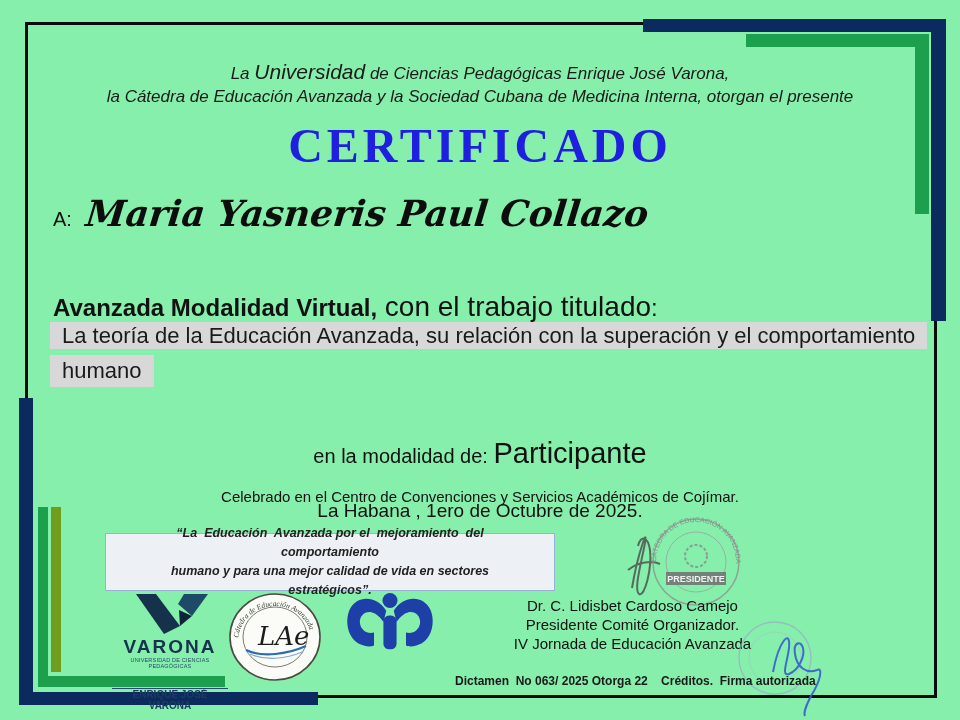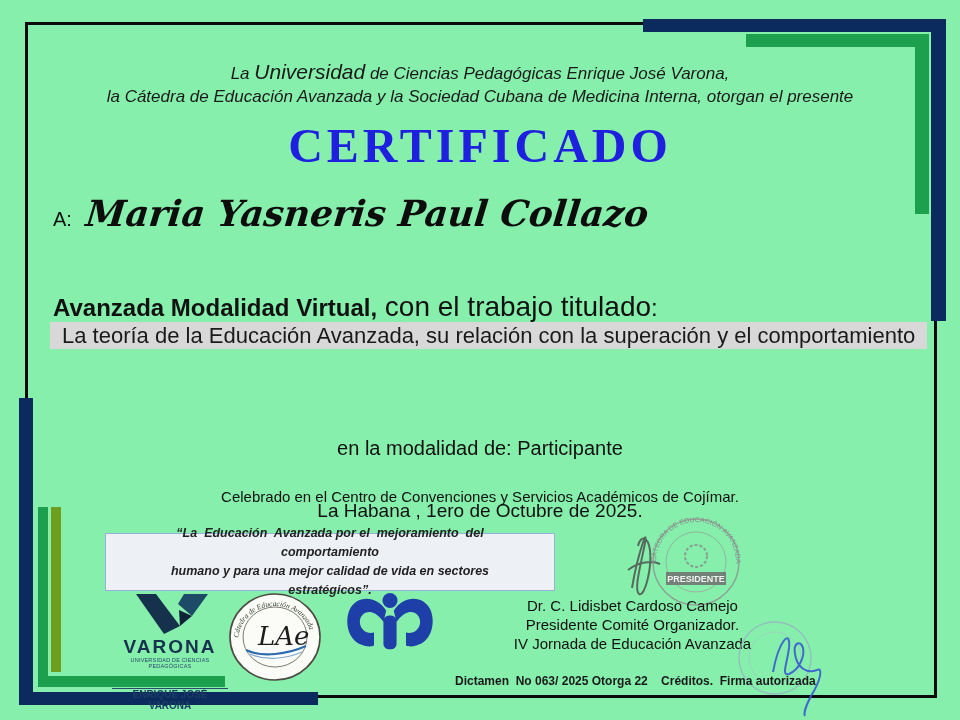--- a/index.html
+++ b/index.html
@@ -32,21 +32,21 @@
   #recipient .name{margin-left:14px;font-family:"DejaVu Serif",serif;font-style:italic;font-weight:bold;font-size:36px;color:#0d0d0d;transform:skewX(-6deg);}
   .bodyline{left:53px;color:#111;white-space:pre-wrap;}
   #body-l1{top:255px;font-size:24px;}
   #body-l2{top:291px;font-size:24px;}
   .b{font-weight:bold;}
   .bigreg{font-size:28px;}
   #work{left:50px;top:321px;line-height:30px;}
   #work span{background:#d8d8d8;font-size:22px;color:#1a1a1a;padding:1px 12px;}
   #work .l2{display:inline-block;margin-top:2px;}
   #modality{top:437px;font-size:20px;color:#111;}
-  #modality .val{font-size:20px;}
+  #modality .val{font-size:29px;}
   #venue1{top:488px;font-size:15px;color:#111;}
   #venue2{top:500px;font-size:19px;color:#111;}
   #quote-box{left:105px;top:533px;width:400px;height:52px;border:1px solid #95b3d7;background:#edf0f5;
              font-style:italic;font-weight:bold;font-size:12.5px;color:#222;text-align:center;
              display:flex;align-items:center;justify-content:center;padding:2px 24px;white-space:pre-wrap;line-height:19px;}
   
   #varona-logo{left:112px;top:594px;width:116px;text-align:center;}
   #varona-name{font-weight:bold;font-size:19px;letter-spacing:2px;color:#16324e;line-height:18px;}
   #varona-sub1{font-size:5.5px;color:#27496b;letter-spacing:.2px;margin-top:1px;}
   #varona-sub2{font-size:10px;font-weight:bold;color:#1c3d61;border-top:1px solid #27496b;margin-top:19px;}
@@ -80,20 +80,21 @@
 
   <div class="abs" id="recipient">
     <span class="a-label">A:</span>
     <span class="name">Maria Yasneris Paul Collazo</span>
   </div>
 
   <div class="abs bodyline" id="body-l2"><span class="b">Avanzada Modalidad Virtual,</span><span class="bigreg"> con el trabajo titulado</span><span>:</span></div>
 
   <div class="abs" id="work">
     <span class="l1">La teoría de la Educación Avanzada, su relación con la superación y el comportamiento</span><br>
+    <span class="l2">humano</span>
   </div>
 
   <div class="abs center" id="modality"><span>en la modalidad de: </span><span class="val">Participante</span></div>
   <div class="abs center" id="venue1">Celebrado en el Centro de Convenciones y Servicios Académicos de Cojímar.</div>
   <div class="abs center" id="venue2">La Habana , 1ero de Octubre de 2025.</div>
 
   <div class="abs" id="quote-box"><span>“La  Educación  Avanzada por el  mejoramiento  del  comportamiento
 humano y para una mejor calidad de vida en sectores  estratégicos”.</span></div>
 
   <div class="abs" id="varona-logo">

